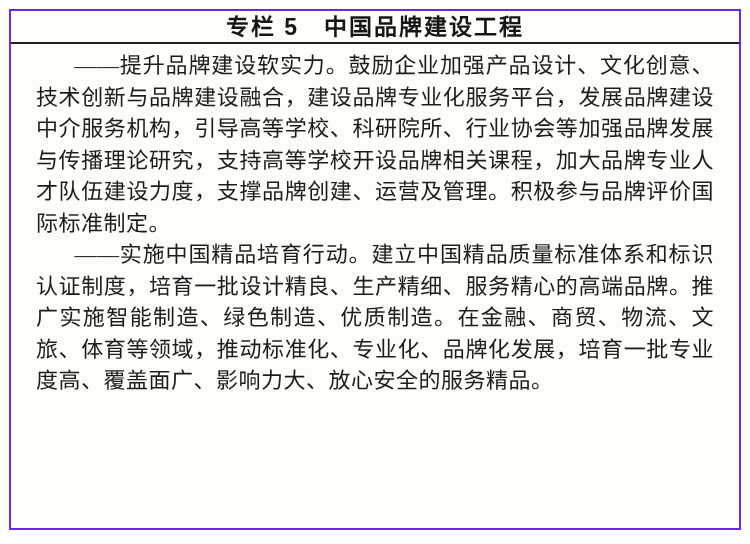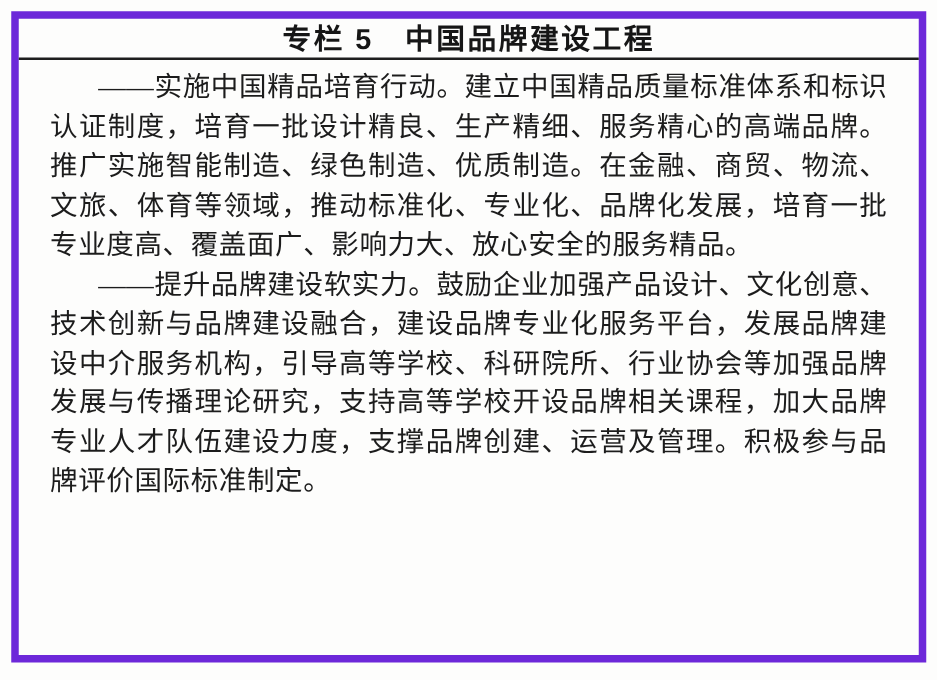--- a/index.html
+++ b/index.html
@@ -14,21 +14,21 @@
     background: #fdfdfc;
     overflow: hidden;
     box-sizing: border-box;
   }
   .column-box {
     position: absolute;
     left: 9px;
     top: 9px;
     right: 9px;
     bottom: 14px;
-    border: 6px solid #6d28d9;
+    border: 2px solid #6d28d9;
     box-sizing: border-box;
     background: #fdfdfc;
   }
   .title-bar {
     height: 33px;
     border-bottom: 2px solid #1e1e1e;
     display: flex;
     align-items: center;
     justify-content: center;
     box-sizing: border-box;
@@ -60,17 +60,17 @@
 </style>
 </head>
 <body>
 
 <div class="page">
   <div class="column-box">
     <div class="title-bar">
       <span class="title-text">专栏 5　中国品牌建设工程</span>
     </div>
     <div class="box-body">
+      <p>——提升品牌建设软实力。鼓励企业加强产品设计、文化创意、技术创新与品牌建设融合，建设品牌专业化服务平台，发展品牌建设中介服务机构，引导高等学校、科研院所、行业协会等加强品牌发展与传播理论研究，支持高等学校开设品牌相关课程，加大品牌专业人才队伍建设力度，支撑品牌创建、运营及管理。积极参与品牌评价国际标准制定。</p>
       <p>——实施中国精品培育行动。建立中国精品质量标准体系和标识认证制度，培育一批设计精良、生产精细、服务精心的高端品牌。推广实施智能制造、绿色制造、优质制造。在金融、商贸、物流、文旅、体育等领域，推动标准化、专业化、品牌化发展，培育一批专业度高、覆盖面广、影响力大、放心安全的服务精品。</p>
-      <p>——提升品牌建设软实力。鼓励企业加强产品设计、文化创意、技术创新与品牌建设融合，建设品牌专业化服务平台，发展品牌建设中介服务机构，引导高等学校、科研院所、行业协会等加强品牌发展与传播理论研究，支持高等学校开设品牌相关课程，加大品牌专业人才队伍建设力度，支撑品牌创建、运营及管理。积极参与品牌评价国际标准制定。</p>
     </div>
   </div>
 </div>
 
 </body></html>

